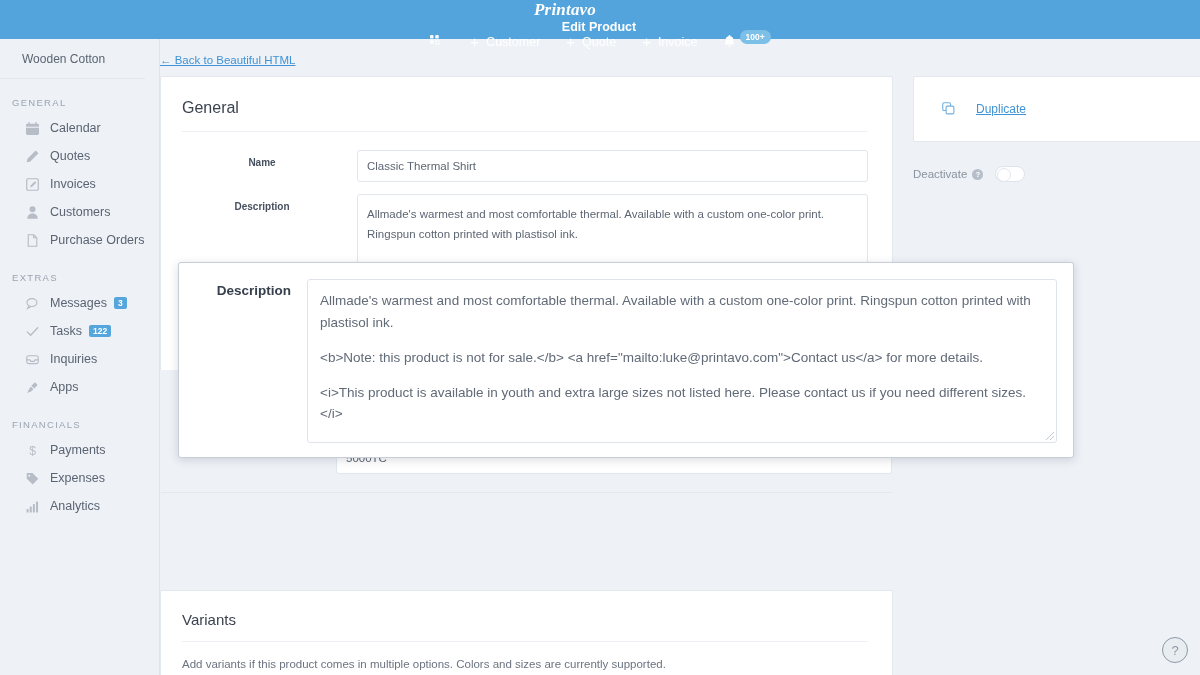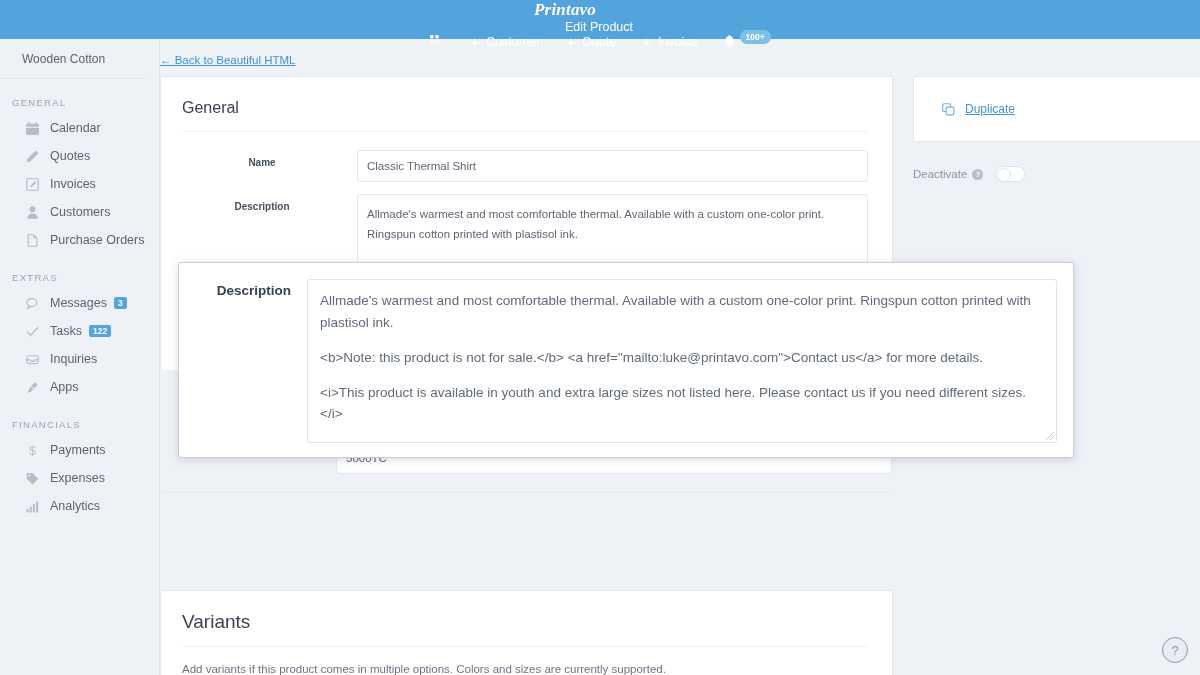--- a/index.html
+++ b/index.html
@@ -19,21 +19,21 @@
     z-index: 30;
     flex-direction: column;
   }
   .logo {
     width: 160px; padding-left: 14px;
     color: #ffffff; font-family: "Liberation Serif", serif;
     font-style: italic; font-size: 17px; font-weight: bold;
     letter-spacing: .2px;
   }
   .topnav-title {
-    color: #ffffff; font-size: 12.5px; font-weight: normal;
+    color: #ffffff; font-size: 12.5px; font-weight: bold;
     margin-left: 2px; margin-right: 4px; white-space: nowrap;
   }
   .search-wrap { display: flex; align-items: center; flex: 1; }
   .search-ic { width: 14px; height: 14px; margin-right: 8px; opacity: .95; }
   .search-ph { color: #d5eaf8; font-size: 12.5px; }
   .top-actions { display: flex; align-items: center; gap: 0px; padding-right: 12px; }
   .tact {
     display: flex; align-items: center; color: #ffffff;
     font-size: 12.5px; padding: 0 13px; white-space: nowrap;
   }
@@ -117,30 +117,30 @@
   .desc-lines p { margin-bottom: 13px; }
 
   .grey-panel { background: #eef1f6; margin: 0 -24px 0 -21px; padding: 16px 24px 18px 21px; }
 
   
   .variants {
     position: absolute; left: 0px; top: 551px; width: 733px;
     background: #ffffff; border: 1px solid #e3e8ef; border-bottom: none;
     border-radius: 2px 2px 0 0; padding: 20px 24px 0 21px;
   }
-  .var-title { font-size: 19px; color: #3b4350; padding-bottom: 13px; border-bottom: 1px solid #edf0f4; }
+  .var-title { font-size: 15px; color: #3b4350; padding-bottom: 13px; border-bottom: 1px solid #edf0f4; }
   .var-sub { font-size: 11.5px; color: #6b7481; padding: 16px 0 18px; }
 
   
   .rightcol { position: absolute; left: 753px; top: 37px; width: 300px; }
   .dup-card {
     background: #fff; border: 1px solid #e3e8ef; border-radius: 2px;
     height: 66px; display: flex; align-items: center; padding-left: 28px;
   }
-  .dup-link { color: #3f93d6; font-size: 12px; display: flex; align-items: flex-end; }
+  .dup-link { color: #3f93d6; font-size: 12px; display: flex; align-items: flex-start; gap: 11px; }
   .dup-ic { width: 13px; height: 13px; margin-right: 10px; opacity: .85; }
   .deact-row { display: flex; align-items: center; padding: 24px 0 0 0; }
   .deact-label { font-size: 11.5px; color: #8a939f; }
   .qmark {
     width: 11px; height: 11px; border-radius: 50%; background: #b6bec9; color: #fff;
     font-size: 8px; display: inline-flex; align-items: center; justify-content: center;
     margin-left: 5px; font-weight: bold;
   }
   .toggle {
     width: 30px; height: 16px; border-radius: 9px; background: #fff;

